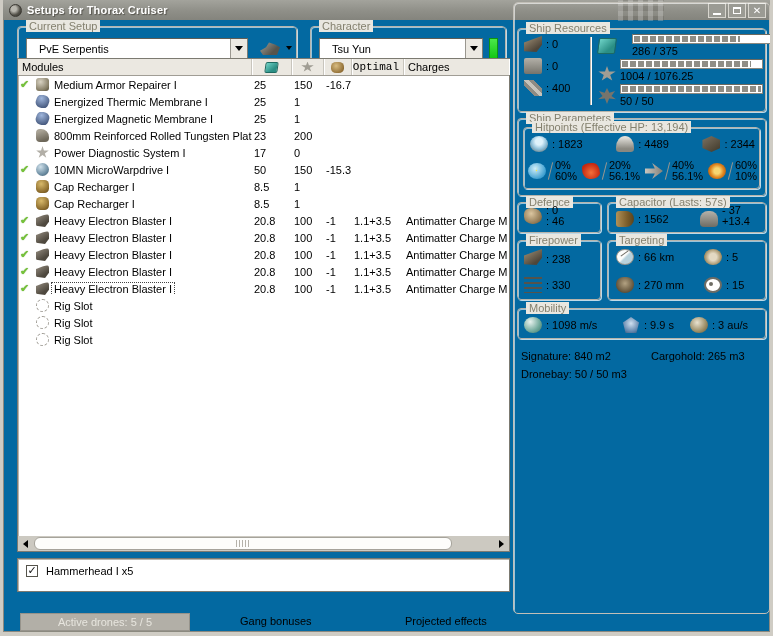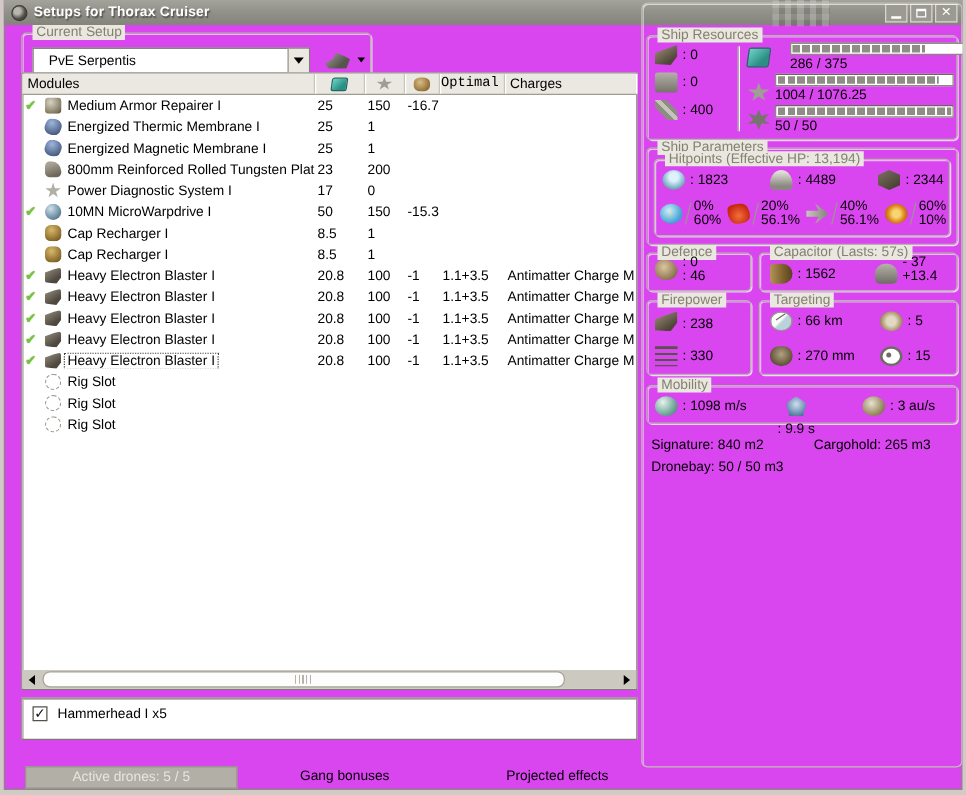--- a/index.html
+++ b/index.html
@@ -1,20 +1,20 @@
 <!DOCTYPE html>
 <html><head>
 <meta charset="utf-8">
 <style>
   html,body{margin:0;padding:0;background:#7a7a72;}
   *{box-sizing:border-box;}
   .window{
     position:relative;width:773px;height:636px;overflow:hidden;
     font-family:"Liberation Sans","DejaVu Sans",sans-serif;font-size:11px;color:#000;
-    background:#d946ef;border-left:3px solid #cfccc4;border-right:3px solid #cfccc4;border-bottom:4px solid #cfccc4;
+    background:#0369a1;border-left:3px solid #cfccc4;border-right:3px solid #cfccc4;border-bottom:4px solid #cfccc4;
     box-shadow:inset 0 0 0 1px #8b897f;
   }
   
   .titlebar{position:absolute;left:0;top:0;right:0;height:20px;
     background:linear-gradient(180deg,#a3a39c 0%,#8f8f88 55%,#84847d 100%);
     display:flex;align-items:center;padding:0 4px;}
   .app-icon{width:13px;height:13px;border-radius:50%;margin:0 5px 0 2px;
     background:radial-gradient(circle at 35% 35%,#b8b6ae 0 25%,#54524a 60%,#2e2c26 100%);
     border:1px solid #3c3a34;}
   .title-text{color:#fff;font-weight:bold;text-shadow:1px 1px 1px #55534c;letter-spacing:.2px;}
@@ -28,21 +28,21 @@
   .win-btn .glyph-min{display:block;width:8px;height:2px;background:#fff;margin:9px auto 0;}
   .win-btn .glyph-max{display:block;width:8px;height:7px;border:1px solid #fff;border-top-width:2px;margin:3px auto 0;}
   .win-btn .glyph-close{display:block;font-weight:bold;}
   
   .gb{position:absolute;border:1px solid #b7b4ab;border-radius:4px;
     box-shadow:1px 1px 0 rgba(255,255,255,.75), inset 1px 1px 0 rgba(255,255,255,.6);}
   .gb>.gb-label{position:absolute;top:-7px;left:8px;background:#e9e7e0;padding:0 3px;color:#84816f;}
   
   .combo{position:absolute;height:21px;background:#fff;border:1px solid #7f7d74;
     border-top-color:#5f5d55;display:flex;align-items:center;}
-  .combo .combo-text{flex:1;padding:0 12px;white-space:nowrap;overflow:hidden;}
+  .combo .combo-text{flex:1;padding:0 1px;white-space:nowrap;overflow:hidden;margin-left:11px;}
   .combo .combo-btn{width:17px;height:100%;background:#ece9e2;border-left:1px solid #9a978f;
     display:flex;align-items:center;justify-content:center;}
   .arrow-down{width:0;height:0;border-left:4px solid transparent;border-right:4px solid transparent;border-top:5px solid #000;}
   .ship-btn{position:absolute;display:flex;align-items:center;gap:6px;padding:2px 4px;background:transparent;border:none;}
   .icon-ship-tool{width:20px;height:14px;background:linear-gradient(135deg,#8f8d85 20%,#56544c 70%);
     clip-path:polygon(0 70%,30% 45%,45% 10%,75% 25%,100% 45%,85% 100%,15% 100%);}
   .caret-sm{width:0;height:0;border-left:3px solid transparent;border-right:3px solid transparent;border-top:4px solid #000;}
   .char-led{position:absolute;width:9px;height:21px;background:linear-gradient(180deg,#4ae84a,#14c614);border:1px solid #0e960e;}
   
   .mod-table{position:absolute;left:14px;top:58px;width:493px;height:494px;background:#fff;
@@ -162,20 +162,30 @@
       <span class="combo-btn">
           <span class="arrow-down"></span>
         </span>
     </div>
     <div class="ship-btn" style="left:238px;top:12px;">
       <span class="icon-ship-tool"></span>
       <span class="caret-sm"></span>
     </div>
   </div>
 
+  <div class="gb" style="left:307px;top:26px;width:196px;height:44px;">
+    <span class="gb-label">Character</span>
+    <div class="combo" style="left:8px;top:11px;width:164px;">
+      <span class="combo-text">Tsu Yun</span>
+      <span class="combo-btn">
+          <span class="arrow-down"></span>
+        </span>
+    </div>
+    <div class="char-led" style="left:178px;top:11px;"></div>
+  </div>
 
   <div class="mod-table">
     <div class="thead">
       <div class="th">Modules</div>
       <div class="th center">
           <span class="h-icon icon-cpu"></span>
         </div>
       <div class="th center">
           <span class="h-icon icon-powergrid"></span>
         </div>
@@ -565,21 +575,21 @@
       <span>: 15</span>
     </div>
   </div>
 
   <div class="gb" style="left:514px;top:308px;width:249px;height:31px;">
     <span class="gb-label">Mobility</span>
     <div class="stat-pair" style="position:absolute;left:6px;top:8px;">
       <span class="sicon icon-speed"></span>
       <span>: 1098 m/s</span>
     </div>
-    <div class="stat-pair" style="position:absolute;left:104px;top:8px;flex-direction:column;">
+    <div class="stat-pair" style="position:absolute;left:104px;top:8px;">
       <span class="sicon icon-align"></span>
       <span>: 9.9 s</span>
     </div>
     <div class="stat-pair" style="position:absolute;left:172px;top:8px;">
       <span class="sicon icon-warp"></span>
       <span>: 3 au/s</span>
     </div>
   </div>
 
   <div class="plain-text" style="left:518px;top:350px;">Signature: 840 m2</div>

